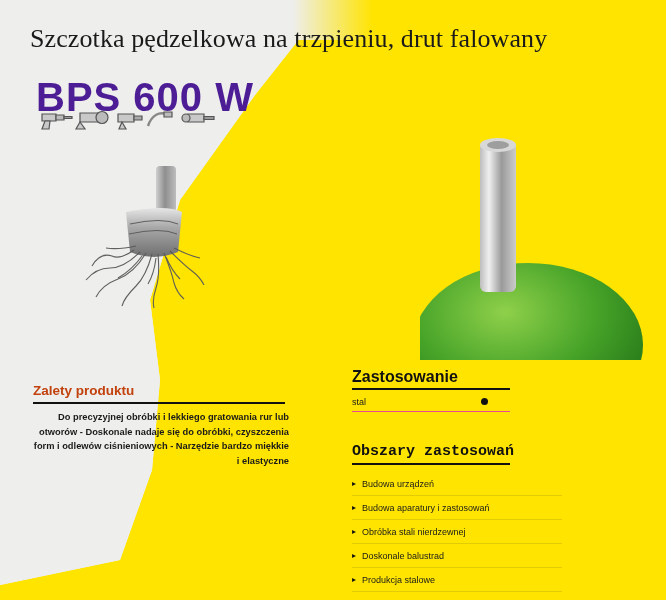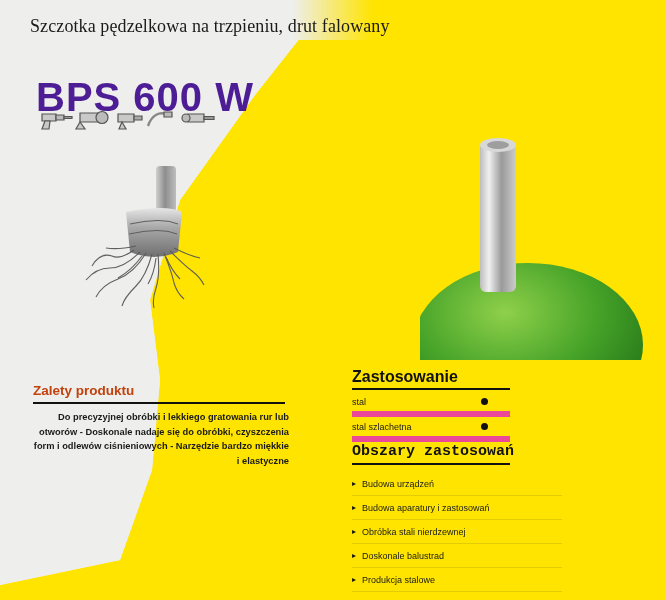--- a/index.html
+++ b/index.html
@@ -30,22 +30,22 @@
     clip-path: polygon(0 0, 330px 0, 255px 95px, 180px 200px,
                        150px 300px, 160px 380px, 152px 470px,
                        120px 560px, 0 585px);
   }
   .header-band{
     position:absolute;left:0;top:0;width:666px;height:40px;
     background:linear-gradient(to right,#eeeeec 0%, #eeeeec 44%, #ffe400 56%, #ffe400 100%);
   }
   
   .title{
-    position:absolute;left:30px;top:16px;
-    font-size:18px;color:#1a1a1a;
+    position:absolute;left:30px;top:24px;
+    font-size:26px;color:#1a1a1a;
     letter-spacing:0.1px;
     white-space:nowrap;
     font-family:"Liberation Serif",serif;
   }
   .model{
     position:absolute;left:36px;top:38px;
     font-size:40px;font-weight:bold;color:#4c1d95;
     letter-spacing:1px;
     font-family:Liberation Sans, sans-serif;
     margin-top:37px;
@@ -81,21 +81,21 @@
     font-size:16px;font-weight:bold;color:#111;
   }
   .zast-rule{
     position:absolute;left:352px;top:388px;width:158px;height:2px;background:#111;
   }
   .zast-table{
     position:absolute;left:352px;top:392px;width:158px;
     font-size:9px;color:#1a1a1a;
   }
   .zast-row{
-    position:relative;height:19px;border-bottom:6px solid #ec4899;
+    position:relative;height:19px;border-bottom:1px solid #ec4899;
     display:flex;align-items:center;
   }
   .zast-row .lbl{flex:1;}
   .zast-row .dot{
     width:7px;height:7px;border-radius:50%;background:#111;margin-right:22px;
   }
   .obsz-head{
     position:absolute;left:352px;top:443px;
     font-size:15px;font-weight:bold;color:#111;font-family:Liberation Mono, monospace;
   }
@@ -229,24 +229,20 @@
   <div class="zalety-rule"></div>
   <div class="zalety-body">Do precyzyjnej obróbki i lekkiego gratowania rur lub otworów - Doskonale nadaje się do obróbki, czyszczenia form i odlewów ciśnieniowych - Narzędzie bardzo miękkie i elastyczne</div>
 
   <div class="zast-head">Zastosowanie</div>
   <div class="zast-rule"></div>
   <div class="zast-table">
     <div class="zast-row">
       <span class="lbl">stal</span>
       <span class="dot"></span>
     </div>
-    <div class="zast-row">
-      <span class="lbl">stal szlachetna</span>
-      <span class="dot"></span>
-    </div>
   </div>
 
   <div class="obsz-head">Obszary zastosowań</div>
   <div class="obsz-rule"></div>
   <div class="obsz-list">
     <div class="obsz-item">
       <span class="arrow">▸</span>
       <span>Budowa urządzeń</span>
     </div>
     <div class="obsz-item">

